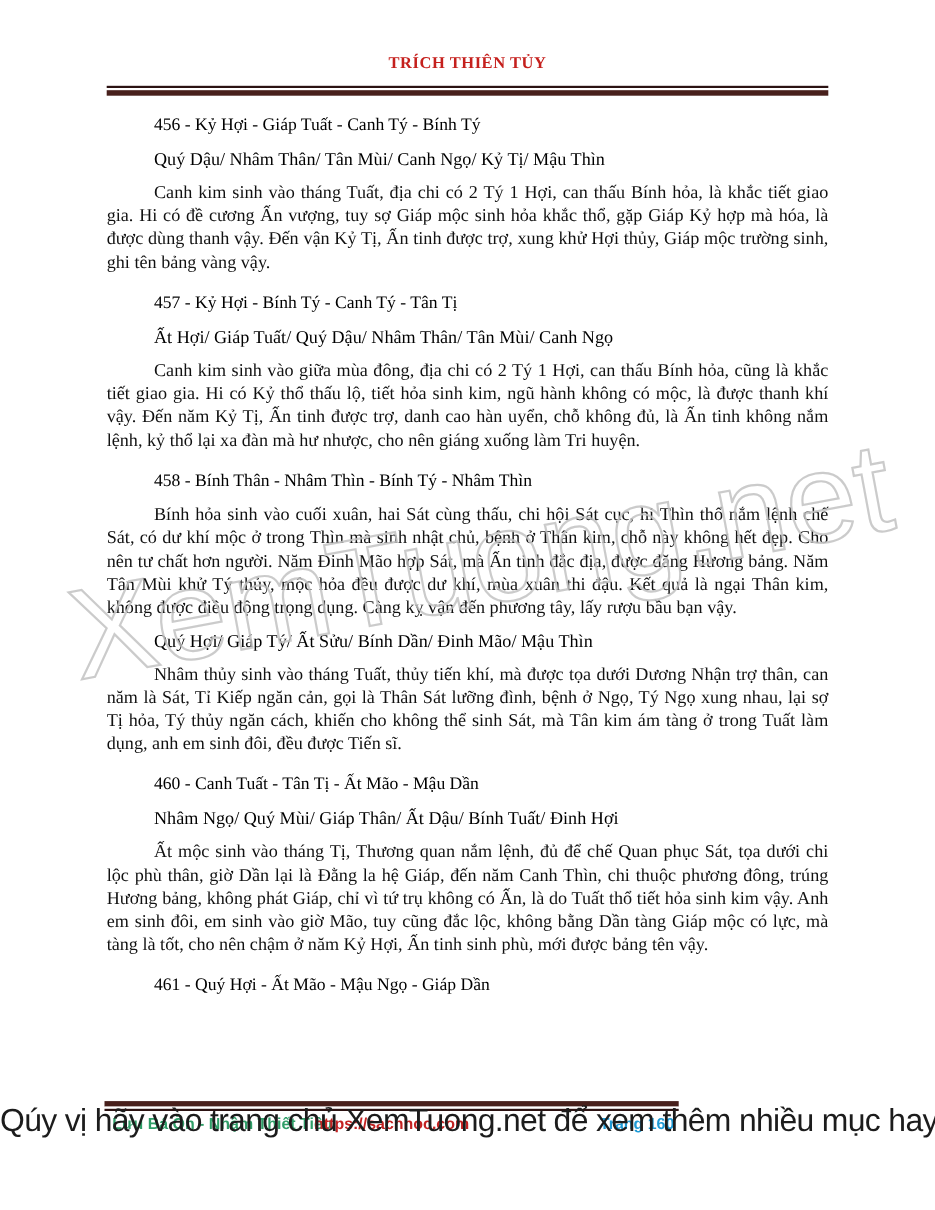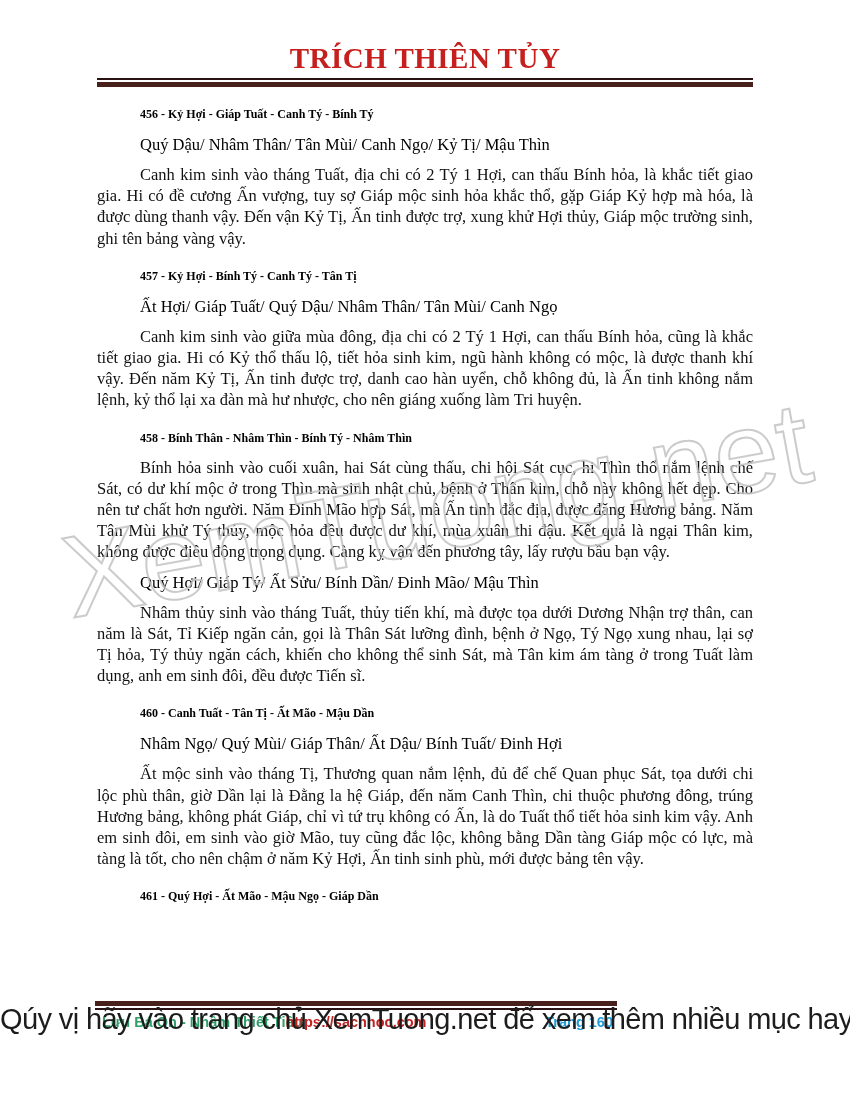--- a/index.html
+++ b/index.html
@@ -11,31 +11,31 @@
   }
   .page {
     position: relative; width: 850px; height: 1100px;
     background: #ffffff; overflow: hidden;
   }
   .content {
     position: absolute; left: 97px; top: 0; width: 656px;
   }
   .doc-title {
     margin-top: 44px; text-align: center;
-    color: #c5201d; font-size: 29px; font-weight: 700;
+    color: #c5201d; font-size: 15px; font-weight: 700;
     letter-spacing: 0.5px; line-height: 28px;
     font-family: "Liberation Serif", serif;
   }
   .header-rule { margin-top: 6px; }
   .header-rule .thin  { height: 2px; background: #2b1212; }
   .header-rule .gap   { height: 2px; background: #ffffff; }
   .header-rule .thick { height: 5px; background: #48201c; }
 
   .sec-heading {
-    font-size: 12px; font-weight: 700;
+    font-size: 16px; font-weight: 400;
     padding-left: 43px; margin-top: 16px; line-height: 22px;
   }
   .sec-subtitle {
     font-size: 16.5px; padding-left: 43px;
     margin-top: 9px; line-height: 22px;
   }
   .sec-body {
     font-size: 16.5px; text-align: justify; text-indent: 43px;
     line-height: 21.2px; margin-top: 8px; color: #111111;
   }

